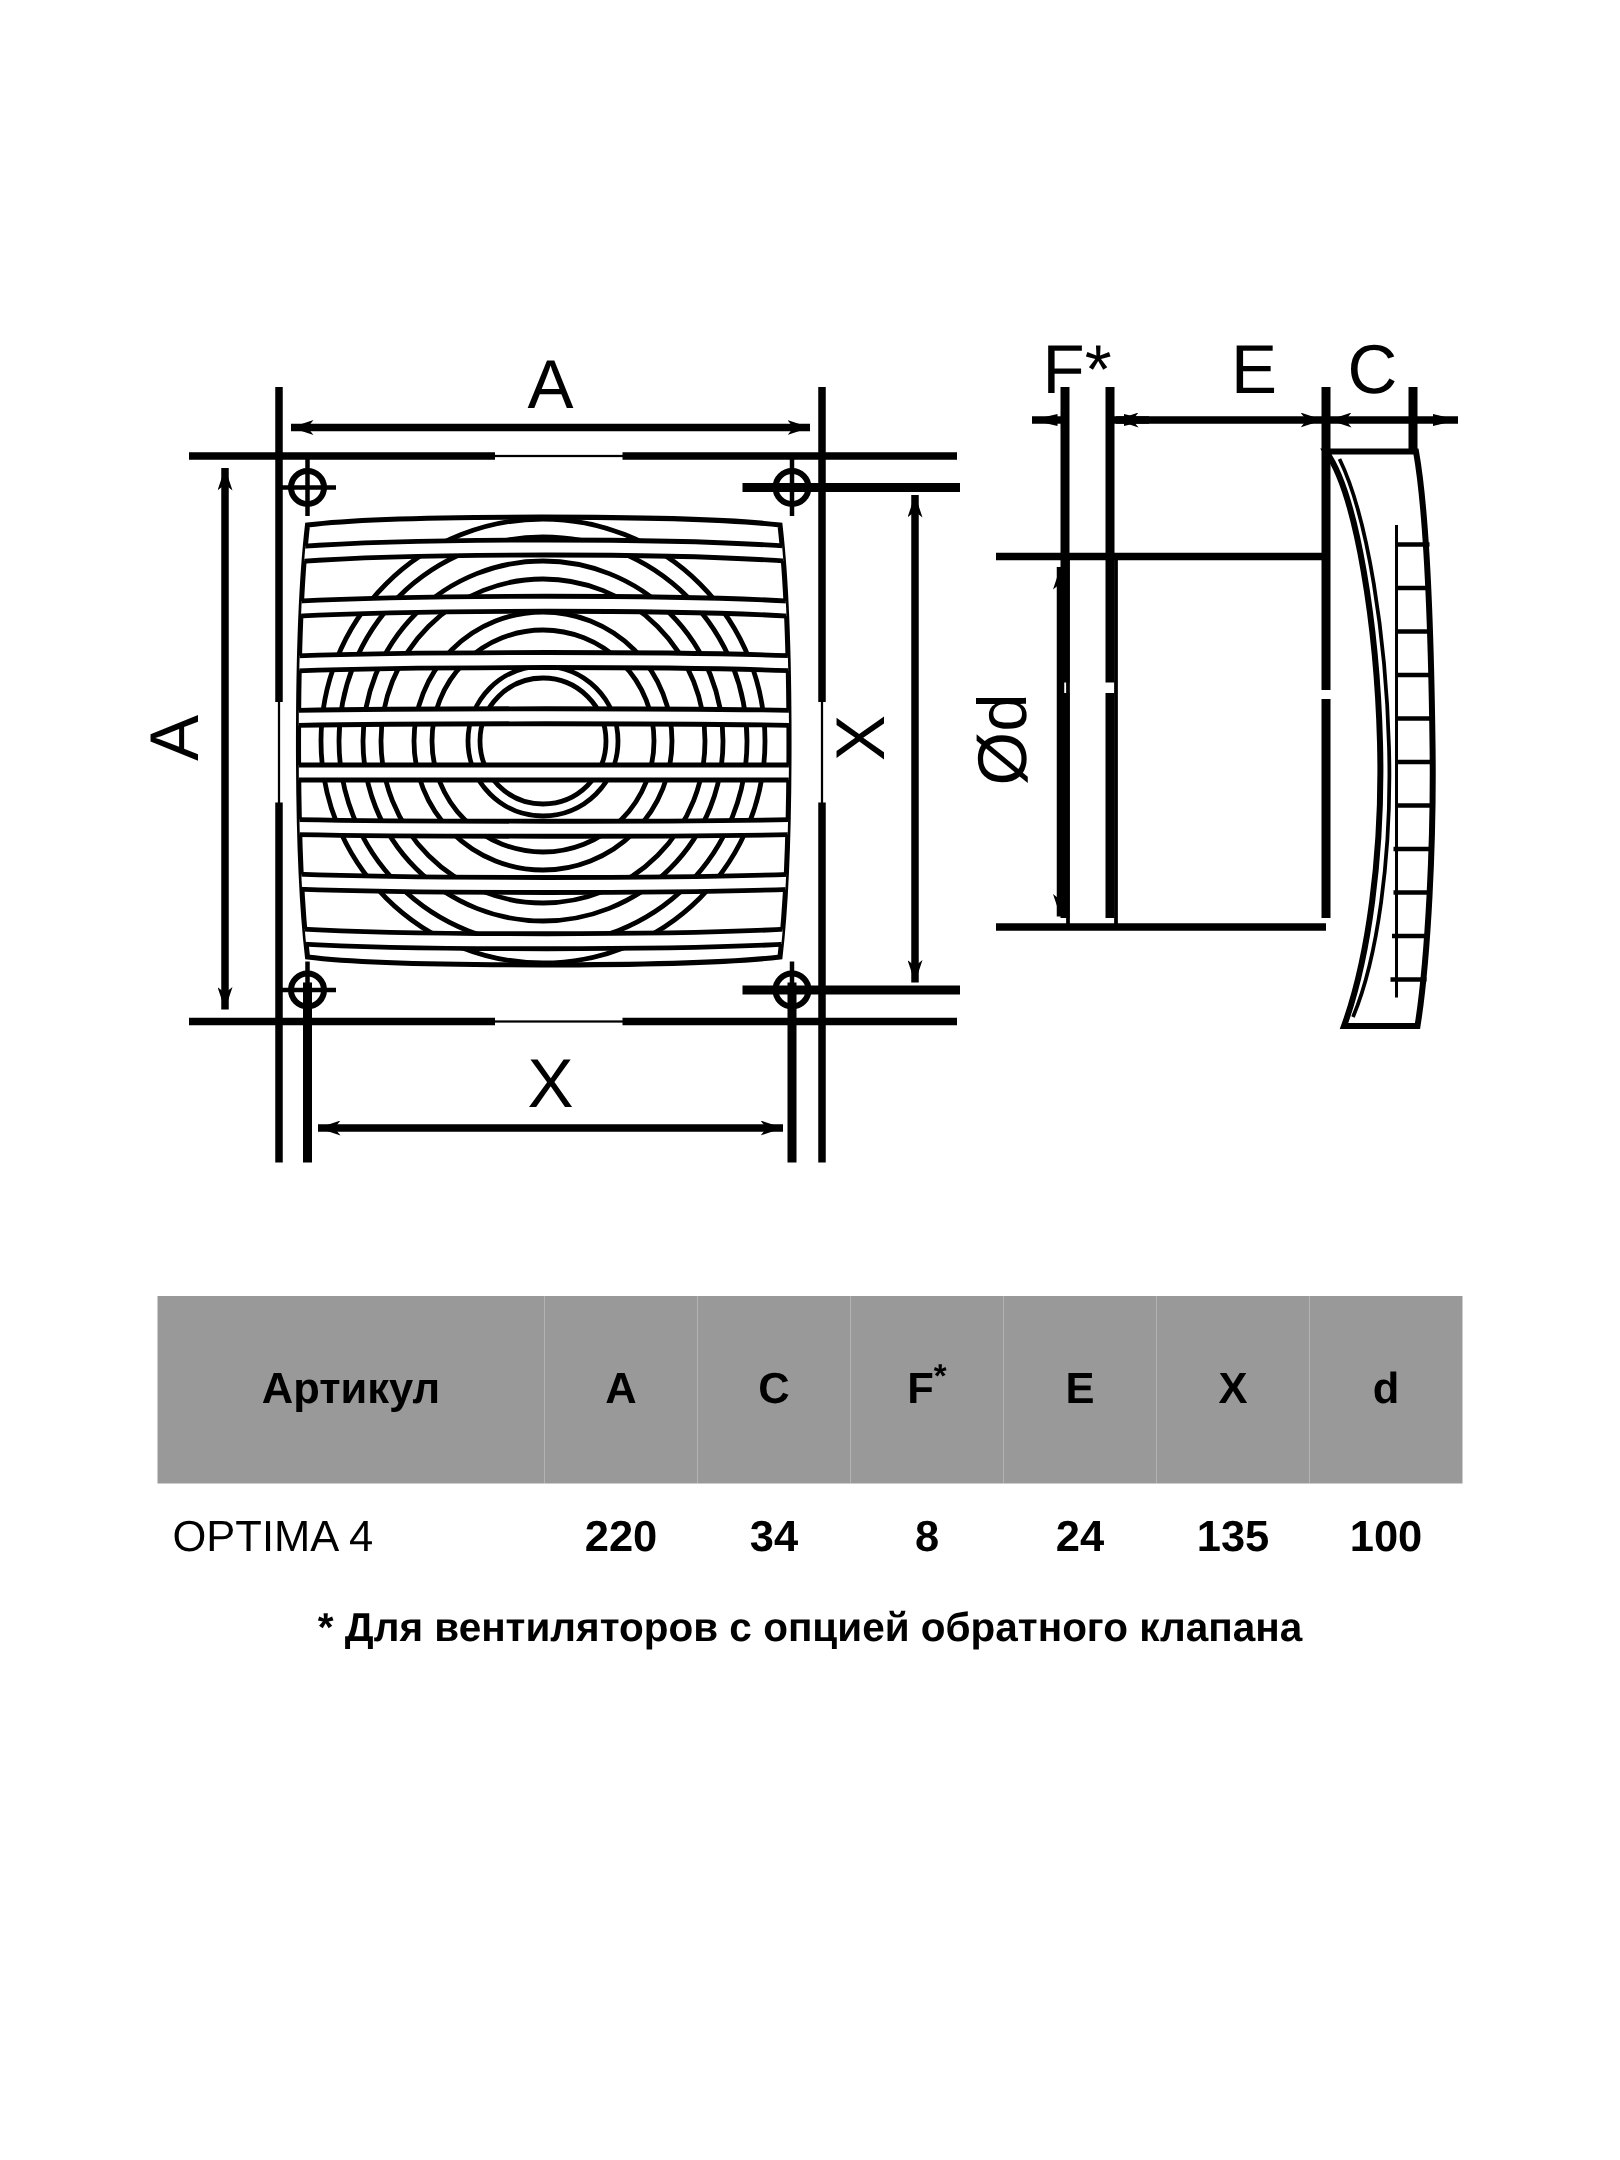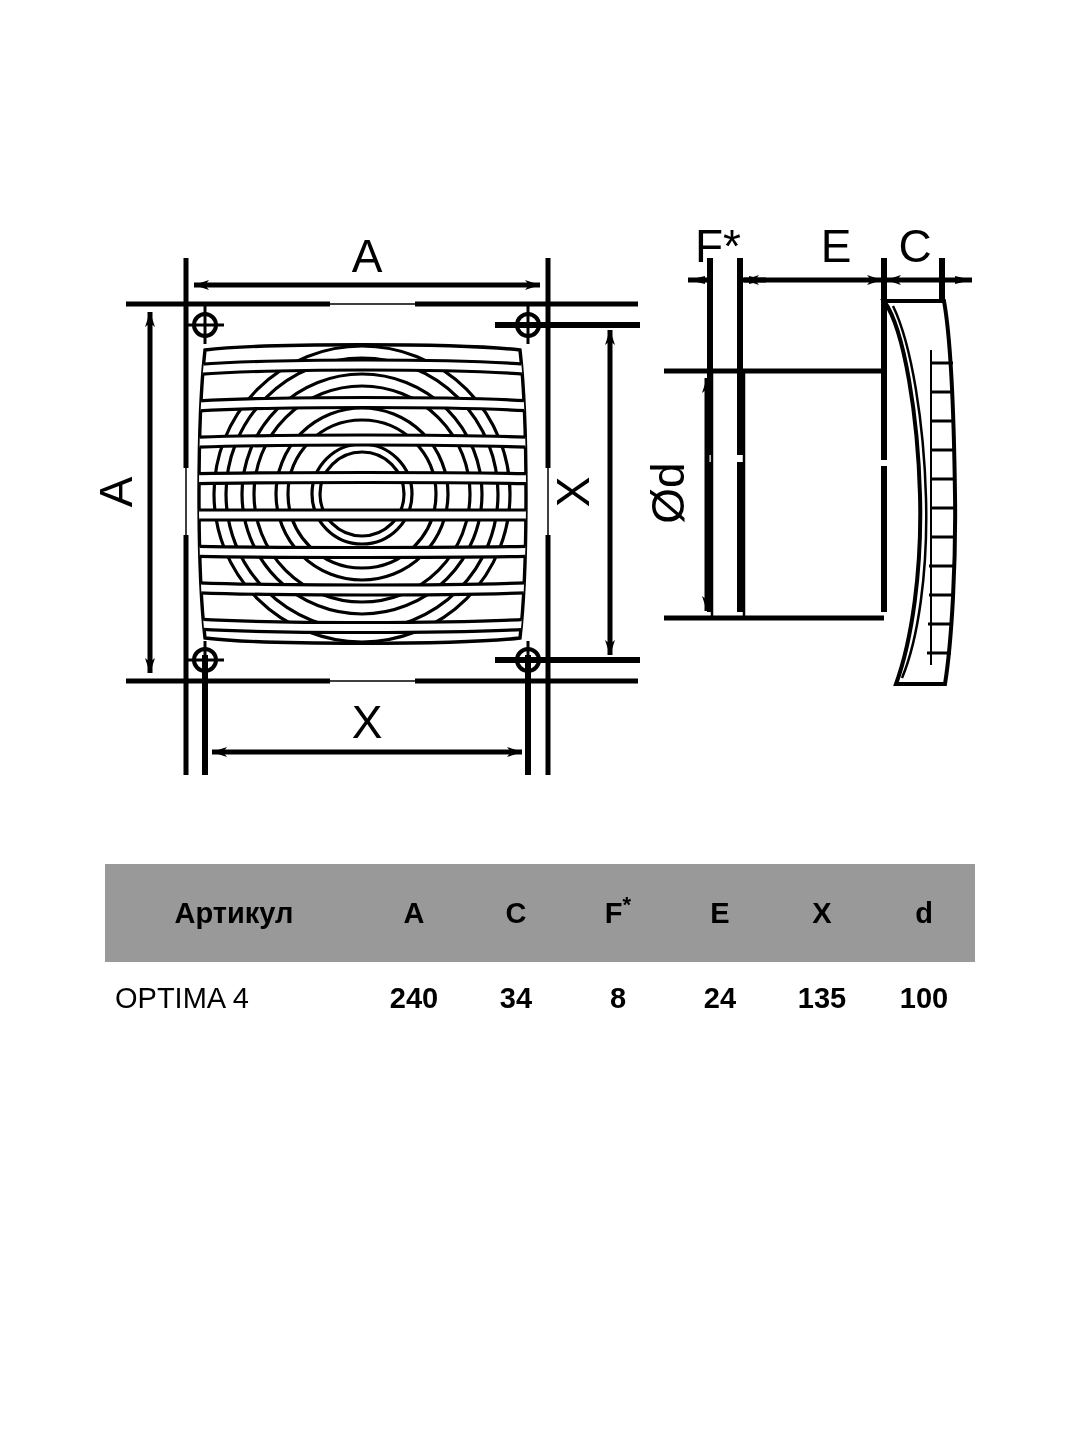--- a/index.html
+++ b/index.html
@@ -47,21 +47,21 @@
   table.dim-table td {
     border: none;
     padding: 0;
     text-align: center;
     vertical-align: middle;
   }
   thead tr {
     background: #999999;
   }
   thead th {
-    height: 98px;
+    height: 125px;
     font-size: 29px;
     font-weight: bold;
   }
   thead th.col-article {
     width: 258px;
   }
   tbody tr {
     height: 73px;
   }
   tbody tr.row-alt {
@@ -311,23 +311,24 @@
         <th>C</th>
         <th><span>F</span><span class="sup-star">*</span></th>
         <th>E</th>
         <th>X</th>
         <th>d</th>
       </tr>
     </thead>
     <tbody>
       <tr>
         <td class="cell-article">OPTIMA 4</td>
-        <td>240</td>
+        <td>220</td>
         <td>34</td>
         <td>8</td>
         <td>24</td>
         <td>135</td>
         <td>100</td>
       </tr>
     </tbody>
   </table>
 
+  <div class="footnote">* Для вентиляторов с опцией обратного клапана</div>
 </div>
 
 </body></html>

